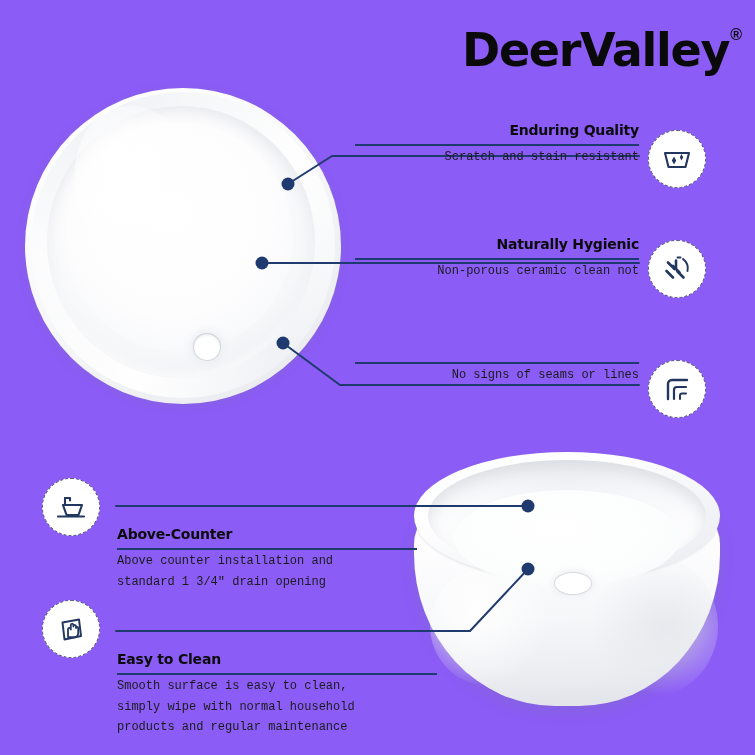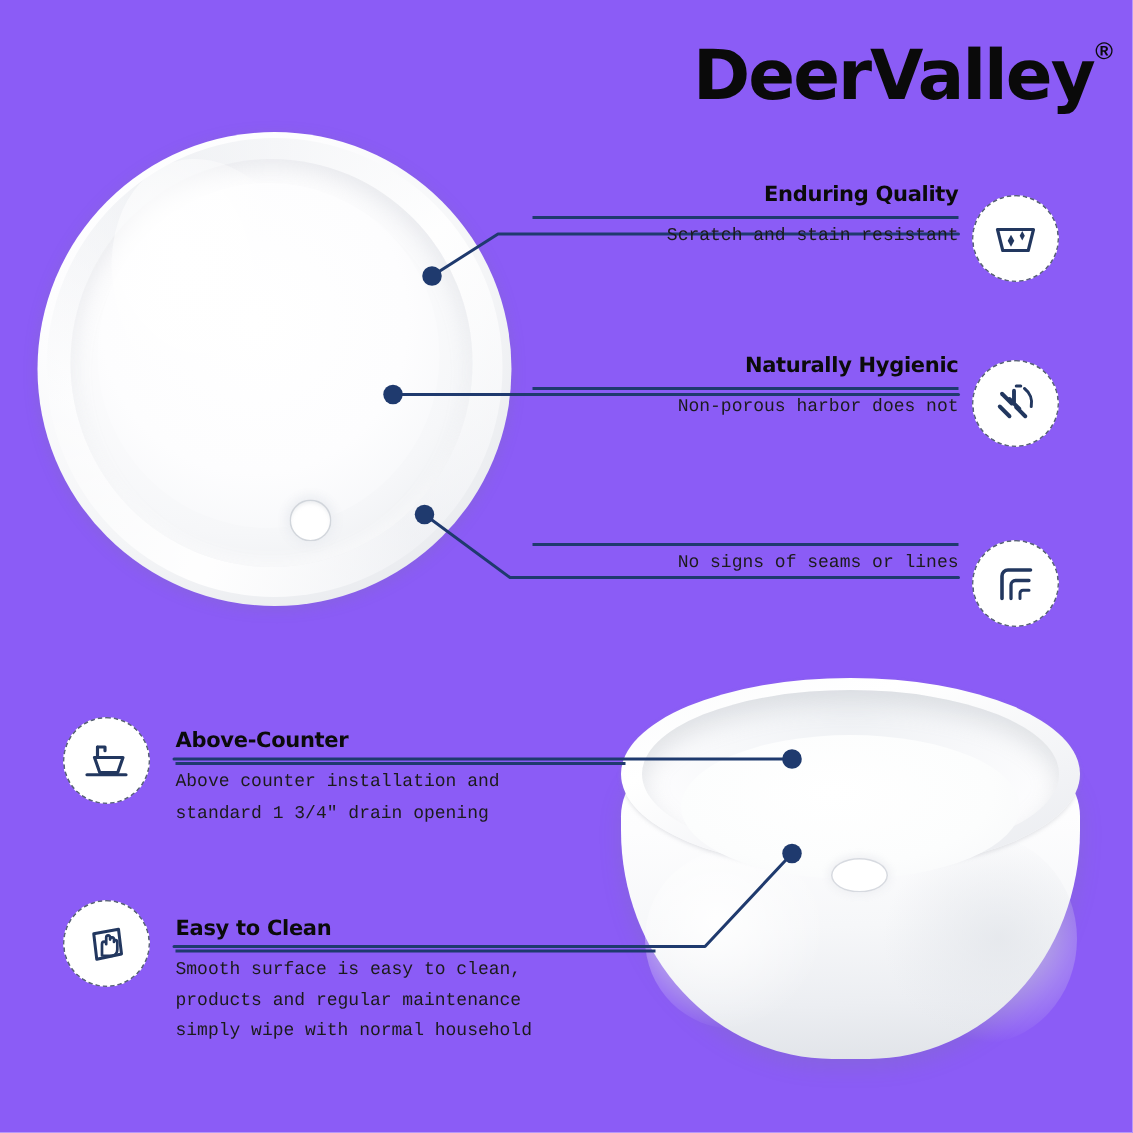--- a/index.html
+++ b/index.html
@@ -67,21 +67,21 @@
   
   .feat{position:absolute;}
   .feat .title{font-size:14px;font-weight:700;color:#0b0b0b;line-height:24px;
         font-family:"DejaVu Sans",sans-serif;letter-spacing:-.2px;white-space:nowrap;}
   .feat .desc{font-size:12px;color:#1b1b1b;line-height:20.5px;
         font-family:Liberation Mono, monospace;}
   .feat .rule{height:2px;background:#1f3a6e;margin:2px 0 1px;}
 
   .feat.right{text-align:right;}
   .feat.right .title{width:100%;}
-  .feat.left{text-align:left;}
+  .feat.left{text-align:left;margin-top:40px;}
 
   
   .ico{position:absolute;width:58px;height:58px;border-radius:50%;
        border:1.5px dashed #5a6476;display:flex;align-items:center;justify-content:center;
        box-sizing:border-box;background:#fff;}
   .ico svg{display:block;}
 
   
   #callouts{position:absolute;left:0;top:0;width:755px;height:755px;pointer-events:none;}
 </style>
@@ -145,21 +145,21 @@
     <svg width="40" height="40" viewBox="0 0 40 40">
       <path d="M8 14 H32 L28.5 28 H11.5 Z" fill="none" stroke="#22375F" stroke-width="2.1" stroke-linejoin="round"></path>
       <path d="M17 17.5 L19.2 21.5 L17 25.5 L14.8 21.5 Z" fill="#22375F"></path>
       <path d="M24.5 15 L26.2 18.2 L24.5 21.4 L22.8 18.2 Z" fill="#22375F"></path>
     </svg>
   </div>
 
   <div class="feat right" style="left:355px;top:232px;width:284px;text-align:right;">
     <div class="title">Naturally Hygienic</div>
     <div class="rule"></div>
-    <div class="desc">Non-porous harbor does not</div>
+    <div class="desc">Non-porous ceramic clean not</div>
   </div>
   <div class="ico" style="left:648px;top:240px;">
     <svg width="40" height="40" viewBox="0 0 40 40">
       <g fill="none" stroke="#22375F" stroke-width="2.6" stroke-linecap="round">
         <path d="M11 13.5 L17.5 20"></path>
         <path d="M9.5 22 L16 28.5"></path>
         <path d="M19 11.5 L19 19"></path>
         <path d="M20.5 22.5 L26.5 28.5"></path>
         <path d="M16 17 L22.5 23.5"></path>
       </g>
@@ -198,22 +198,22 @@
         <path d="M14 18 V11"></path>
         <path d="M14 11 H19 V13.5"></path>
       </g>
     </svg>
   </div>
 
   <div class="feat left" style="left:117px;top:607px;width:320px;">
     <div class="title">Easy to Clean</div>
     <div class="rule"></div>
     <div class="desc">Smooth surface is easy to clean,</div>
+    <div class="desc">simply wipe with normal household</div>
     <div class="desc">products and regular maintenance</div>
-    <div class="desc">simply wipe with normal household</div>
   </div>
   <div class="ico" style="left:42px;top:600px;">
     <svg width="40" height="40" viewBox="0 0 40 40">
       <path d="M11.5 13.5 L28 10.5 L30 27 L13.5 30.5 Z" fill="none" stroke="#22375F" stroke-width="2" stroke-linejoin="round"></path>
       <g fill="none" stroke="#22375F" stroke-width="1.8" stroke-linecap="round" stroke-linejoin="round">
         <path d="M17 28 V20.5 Q17 18.8 18.4 18.8 Q19.8 18.8 19.8 20.5 V16.2 Q19.8 14.6 21.1 14.6 Q22.4 14.6 22.4 16.2 V17.4 Q22.4 15.9 23.7 15.9 Q25 15.9 25 17.5 V19 Q25 17.8 26.1 17.8 Q27.2 17.8 27.2 19.3 V24 Q27.2 27.6 23.6 28.3 L17 28 Z"></path>
       </g>
     </svg>
   </div>
 

